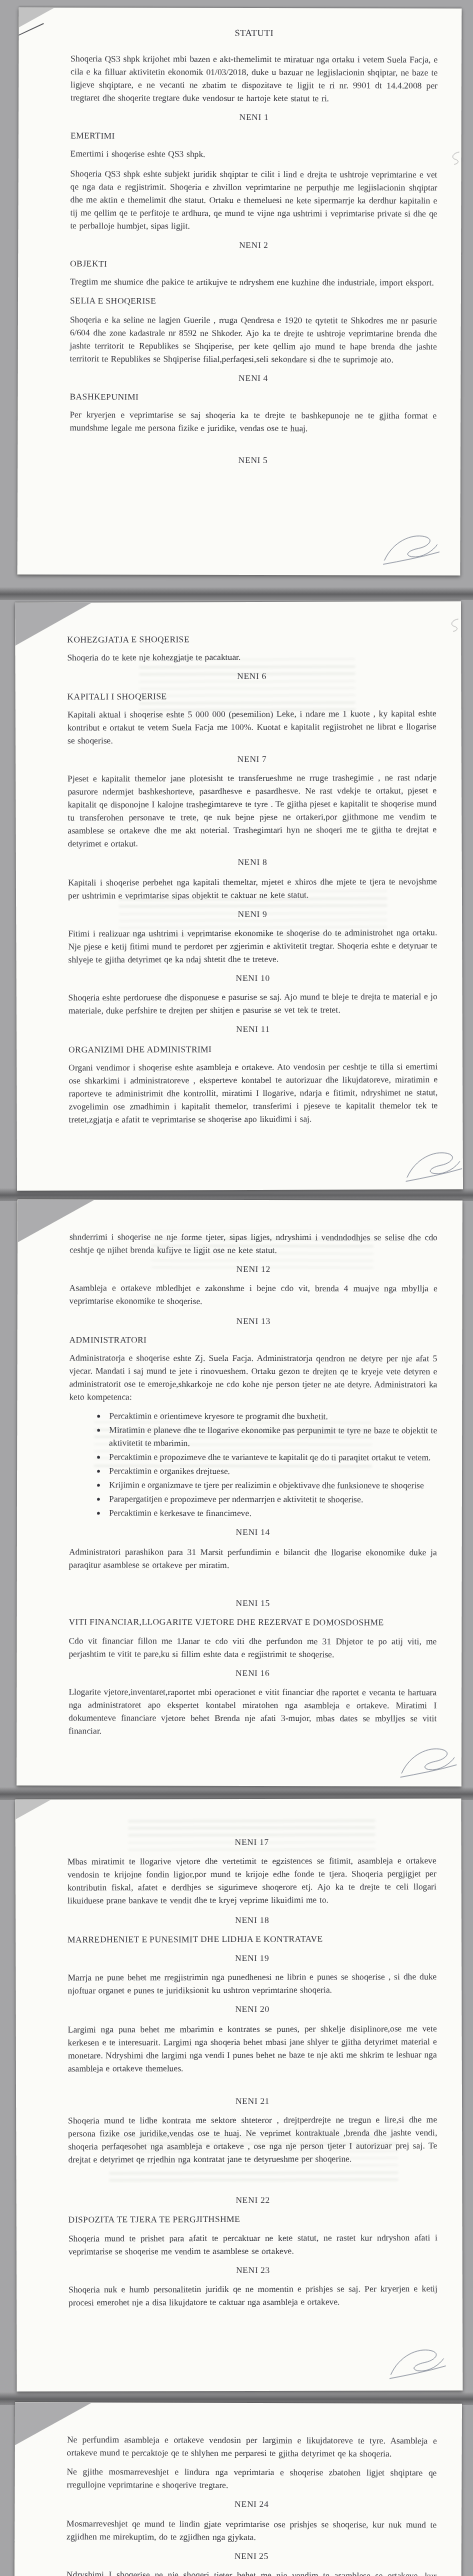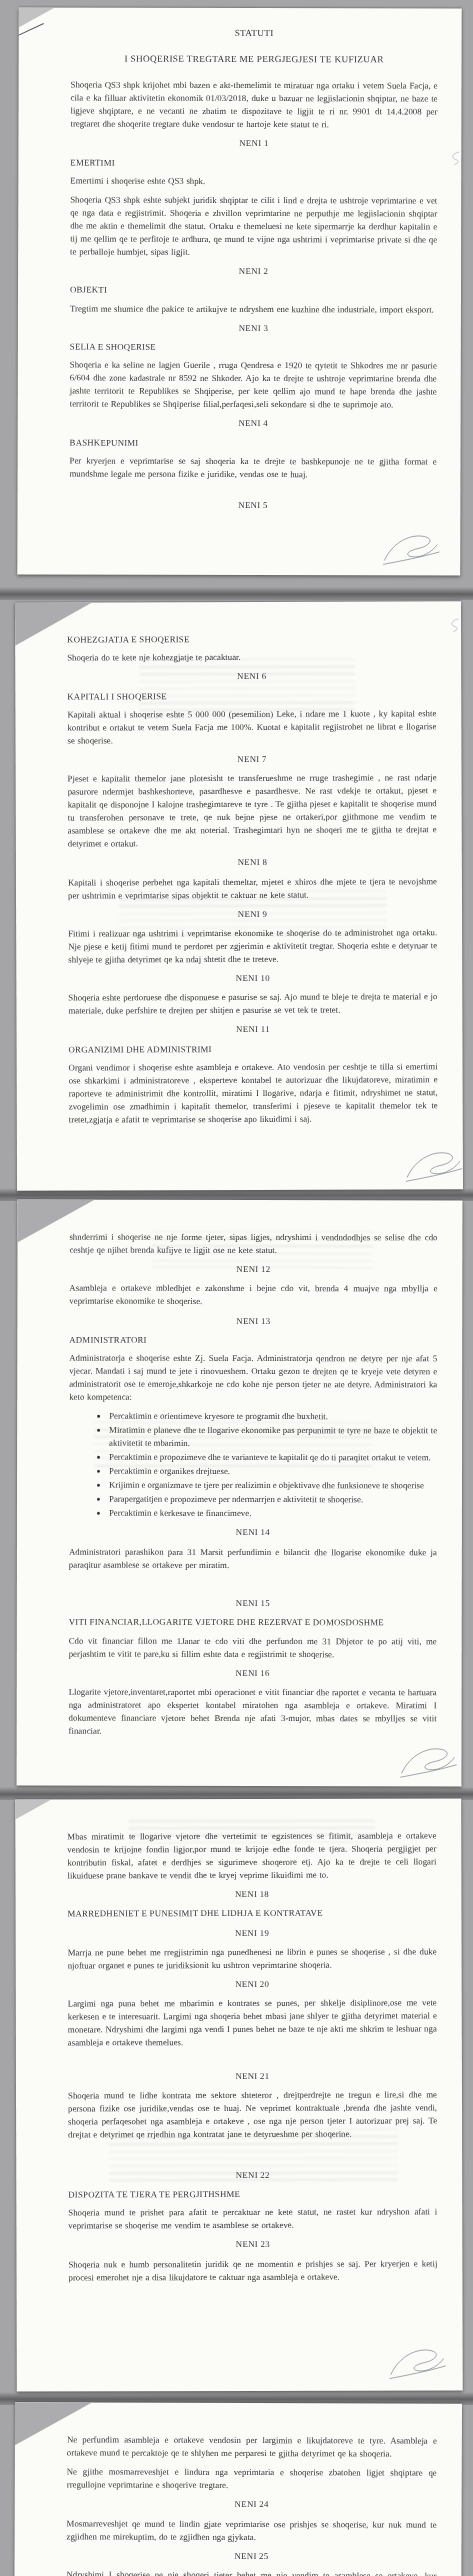--- a/index.html
+++ b/index.html
@@ -55,31 +55,29 @@
   <div class="seam" style="top:587px"></div>
   <div class="seam" style="top:1188px"></div>
   <div class="seam" style="top:1787px"></div>
   <div class="seam" style="top:2392px"></div>
 
   <div class="page" style="top:8.2px;left:17.5px;width:443px;height:567px;transform:rotate(.15deg)">
     <div class="fold small"></div>
     <div class="content p1c">
         <div class="title-block">
           <div class="title-line">STATUTI</div>
-          <div class="title-line">I SHOQERISE TREGTARE ME PERGJEGJESI TE KUFIZUAR</div>
         </div>
         <div class="para">Shoqeria  QS3 shpk krijohet mbi bazen e akt-themelimit te miratuar nga ortaku i vetem Suela  Facja, e cila e ka filluar aktivitetin ekonomik 01/03/2018, duke u bazuar ne legjislacionin shqiptar, ne baze te ligjeve shqiptare, e ne vecanti ne zbatim te dispozitave te ligjit te ri nr. 9901 dt 14.4.2008 per tregtaret dhe shoqerite tregtare duke vendosur te hartoje kete statut te ri.</div>
         <div class="neni">NENI 1</div>
         <div class="sec">EMERTIMI</div>
         <div class="para">Emertimi i shoqerise eshte QS3 shpk.</div>
         <div class="para">Shoqeria QS3 shpk eshte subjekt juridik shqiptar te cilit i lind e drejta te ushtroje veprimtarine e vet qe nga data e regjistrimit. Shoqeria e zhvillon veprimtarine ne perputhje me legjislacionin shqiptar dhe me aktin e themelimit dhe statut. Ortaku e themeluesi ne kete sipermarrje ka derdhur kapitalin e tij me qellim qe te perfitoje te ardhura, qe mund te vijne nga ushtrimi i veprimtarise private si dhe qe te perballoje humbjet, sipas ligjit.</div>
         <div class="neni">NENI 2</div>
         <div class="sec">OBJEKTI</div>
         <div class="para">Tregtim me shumice dhe pakice te artikujve te ndryshem ene kuzhine dhe industriale, import eksport.</div>
-        <div class="neni">NENI 3</div>
         <div class="sec">SELIA E SHOQERISE</div>
         <div class="para">Shoqeria e ka seline ne lagjen Guerile , rruga Qendresa e 1920 te qytetit te Shkodres me nr pasurie 6/604 dhe zone kadastrale nr 8592 ne Shkoder. Ajo ka te drejte te ushtroje veprimtarine brenda dhe jashte territorit te Republikes se Shqiperise, per kete qellim ajo mund te hape brenda dhe jashte territorit te Republikes se Shqiperise filial,perfaqesi,seli sekondare si dhe te suprimoje ato.</div>
         <div class="neni">NENI 4</div>
         <div class="sec">BASHKEPUNIMI</div>
         <div class="para">Per kryerjen e veprimtarise se saj shoqeria ka te drejte te bashkepunoje ne te gjitha format e mundshme legale me persona fizike e juridike, vendas ose te huaj.</div>
         <div style="height: 6.2px;"></div>
         <div class="neni">NENI 5</div>
       </div>
     <svg class="sig" width="62" height="36" viewBox="0 0 120 70" style="right:17.5px;bottom:7.2px">
       <path d="M6 54 C 22 18, 58 2, 84 8 C 104 13, 92 27, 72 31 C 52 35, 44 44, 58 47 C 80 51, 102 34, 108 24 M 4 62 C 36 56, 78 48, 112 38"></path>
@@ -148,20 +146,21 @@
     <svg class="sig" width="62" height="36" viewBox="0 0 120 70" style="right:1px;bottom:5.2px">
       <path d="M6 54 C 22 18, 58 2, 84 8 C 104 13, 92 27, 72 31 C 52 35, 44 44, 58 47 C 80 51, 102 34, 108 24 M 4 62 C 36 56, 78 48, 112 38"></path>
     </svg>
   </div>
 
   <div class="page" style="top:1799px;left:15.5px;width:446px;height:592px;transform:rotate(-.15deg)">
     <div class="fold small"></div>
     <div class="smudge" style="left:113px;top:20.6px;width:247px;height:36px"></div>
     <div class="smudge" style="left:93px;top:330px;width:289px;height:52px"></div>
     <div class="content pxc">
+        <div class="neni">NENI 17</div>
         <div class="para">Mbas miratimit te llogarive vjetore dhe vertetimit te egzistences se fitimit, asambleja e ortakeve vendosin te krijojne fondin ligjor,por mund te krijoje edhe fonde te tjera. Shoqeria pergjigjet per kontributin fiskal, afatet e derdhjes se sigurimeve shoqerore etj. Ajo ka te drejte te celi llogari likuiduese prane bankave te vendit dhe te kryej veprime likuidimi me to.</div>
         <div class="neni">NENI 18</div>
         <div class="sec">MARREDHENIET E PUNESIMIT DHE LIDHJA E KONTRATAVE</div>
         <div class="neni">NENI 19</div>
         <div class="para">Marrja ne pune behet me rregjistrimin nga punedhenesi ne librin e punes se shoqerise , si dhe duke njoftuar organet e punes te juridiksionit ku ushtron veprimtarine shoqeria.</div>
         <div class="neni">NENI 20</div>
         <div class="para">Largimi nga puna behet me mbarimin e kontrates se punes, per shkelje disiplinore,ose me vete kerkesen e te interesuarit. Largimi nga shoqeria behet mbasi jane shlyer te gjitha detyrimet material e monetare. Ndryshimi dhe largimi nga vendi I punes behet ne baze te nje akti me shkrim te leshuar nga asambleja e ortakeve themelues.</div>
         <div style="height: 8.2px;"></div>
         <div class="neni">NENI 21</div>
         <div class="para">Shoqeria mund te lidhe kontrata me sektore shteteror , drejtperdrejte ne tregun e lire,si dhe me persona fizike ose juridike,vendas ose te huaj. Ne veprimet kontraktuale ,brenda dhe jashte vendi, shoqeria perfaqesohet nga asambleja e ortakeve , ose nga nje person tjeter I autorizuar prej saj. Te drejtat e detyrimet qe rrjedhin nga kontratat jane te detyrueshme per shoqerine.</div>

